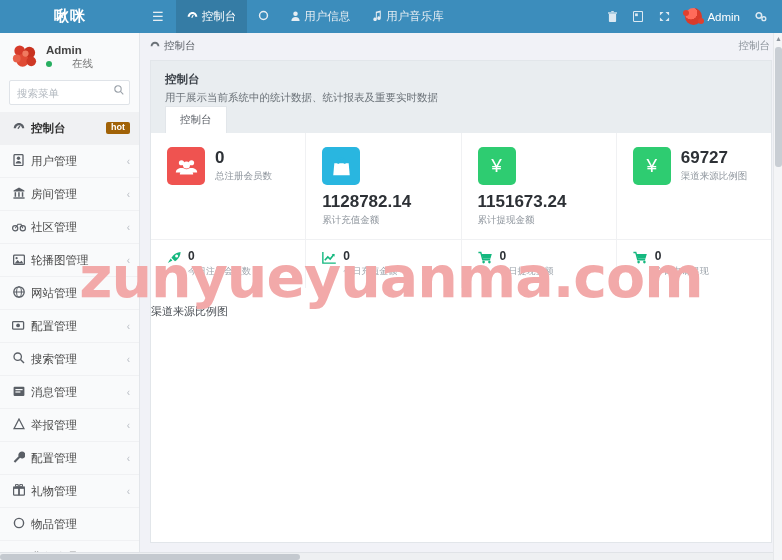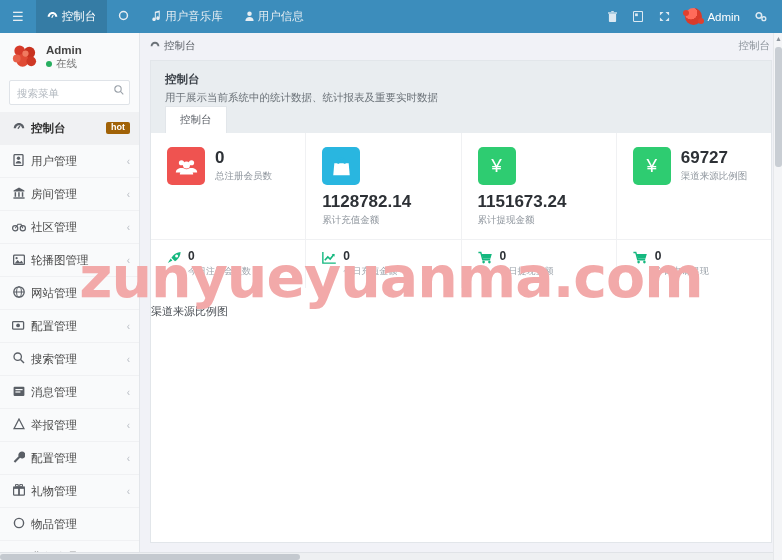--- a/index.html
+++ b/index.html
@@ -75,21 +75,21 @@
   .side-user {
     display: flex; align-items: center; gap: 7px;
     padding: 9px 8px 8px 10px;
   }
   .avatar-big {
     width: 29px; height: 29px; flex: 0 0 auto; position: relative;
   }
   .avatar-big svg { display: block; }
   .side-user-meta { line-height: 1.25; }
   .side-user-name { font-size: 11.5px; color: #444; font-weight: bold; }
-  .side-user-status { font-size: 10.5px; color: #777; display: flex; align-items: center; gap: 4px; }
+  .side-user-status { font-size: 10.5px; color: #777; display: flex; align-items: center; gap: 20px; }
   .dot-online { width: 6px; height: 6px; border-radius: 50%; background: #27ae60; display: inline-block; }
 
   .side-search {
     margin: 1px 9px 7px 9px; position: relative;
   }
   .side-search input {
     width: 100%; height: 25px;
     border: 1px solid #dfe3e8; background: #fff;
     border-radius: 2px;
     padding: 0 22px 0 7px;
@@ -226,20 +226,23 @@
     position: absolute; left: 0; top: 1px; height: 6px; width: 300px;
     background: #c4c9cf; border-radius: 3px;
   }
 </style>
 </head>
 <body>
 
 <div id="app">
 
   <div class="topbar">
+    <div class="logo-area">
+      <span class="logo-text">啾咪</span>
+    </div>
     <div class="nav-left">
       <div class="nav-item hamburger">
         <span>☰</span>
       </div>
       <div class="nav-item active">
         <span>
           <svg width="11" height="10" viewBox="0 0 16 14">
               <path d="M8 1C4 1 1 4.2 1 8h3c0-2.2 1.8-4 4-4s4 1.8 4 4h3c0-3.8-3-7-7-7z" fill="#fff"></path>
               <rect x="7.2" y="5" width="1.6" height="5" rx=".8" fill="#fff" transform="rotate(30 8 7.5)"></rect>
             </svg>
@@ -248,34 +251,34 @@
       </div>
       <div class="nav-item">
         <span>
           <svg width="11" height="11" viewBox="0 0 12 12">
               <circle cx="6" cy="6" r="4.3" fill="none" stroke="#e7eef3" stroke-width="1.6"></circle>
             </svg>
         </span>
       </div>
       <div class="nav-item">
         <span>
-          <svg width="10" height="11" viewBox="0 0 12 13">
-              <path d="M10.5 0.6 4.6 2v7.2a2.1 2.1 0 1 0 1.2 1.9V3.6l3.5-.85v5.1a2.1 2.1 0 1 0 1.2 1.9z" fill="#e7eef3"></path>
-            </svg>
-        </span>
-        <span>用户音乐库</span>
-      </div>
-      <div class="nav-item">
-        <span>
           <svg width="9" height="10" viewBox="0 0 12 13">
               <circle cx="6" cy="3.4" r="3" fill="#e7eef3"></circle>
               <path d="M0.5 13c0-3.2 2.5-5.2 5.5-5.2S11.5 9.8 11.5 13z" fill="#e7eef3"></path>
             </svg>
         </span>
         <span>用户信息</span>
+      </div>
+      <div class="nav-item">
+        <span>
+          <svg width="10" height="11" viewBox="0 0 12 13">
+              <path d="M10.5 0.6 4.6 2v7.2a2.1 2.1 0 1 0 1.2 1.9V3.6l3.5-.85v5.1a2.1 2.1 0 1 0 1.2 1.9z" fill="#e7eef3"></path>
+            </svg>
+        </span>
+        <span>用户音乐库</span>
       </div>
     </div>
     <div class="nav-right">
       <div class="nav-icon-btn">
         <svg width="9" height="11" viewBox="0 0 10 12">
             <path d="M1 3h8v8a1 1 0 0 1-1 1H2a1 1 0 0 1-1-1z" fill="#dce9f2"></path>
             <rect x="0" y="1.4" width="10" height="1.4" fill="#dce9f2"></rect>
             <rect x="3.6" y="0" width="2.8" height="1.2" fill="#dce9f2"></rect>
           </svg>
       </div>

